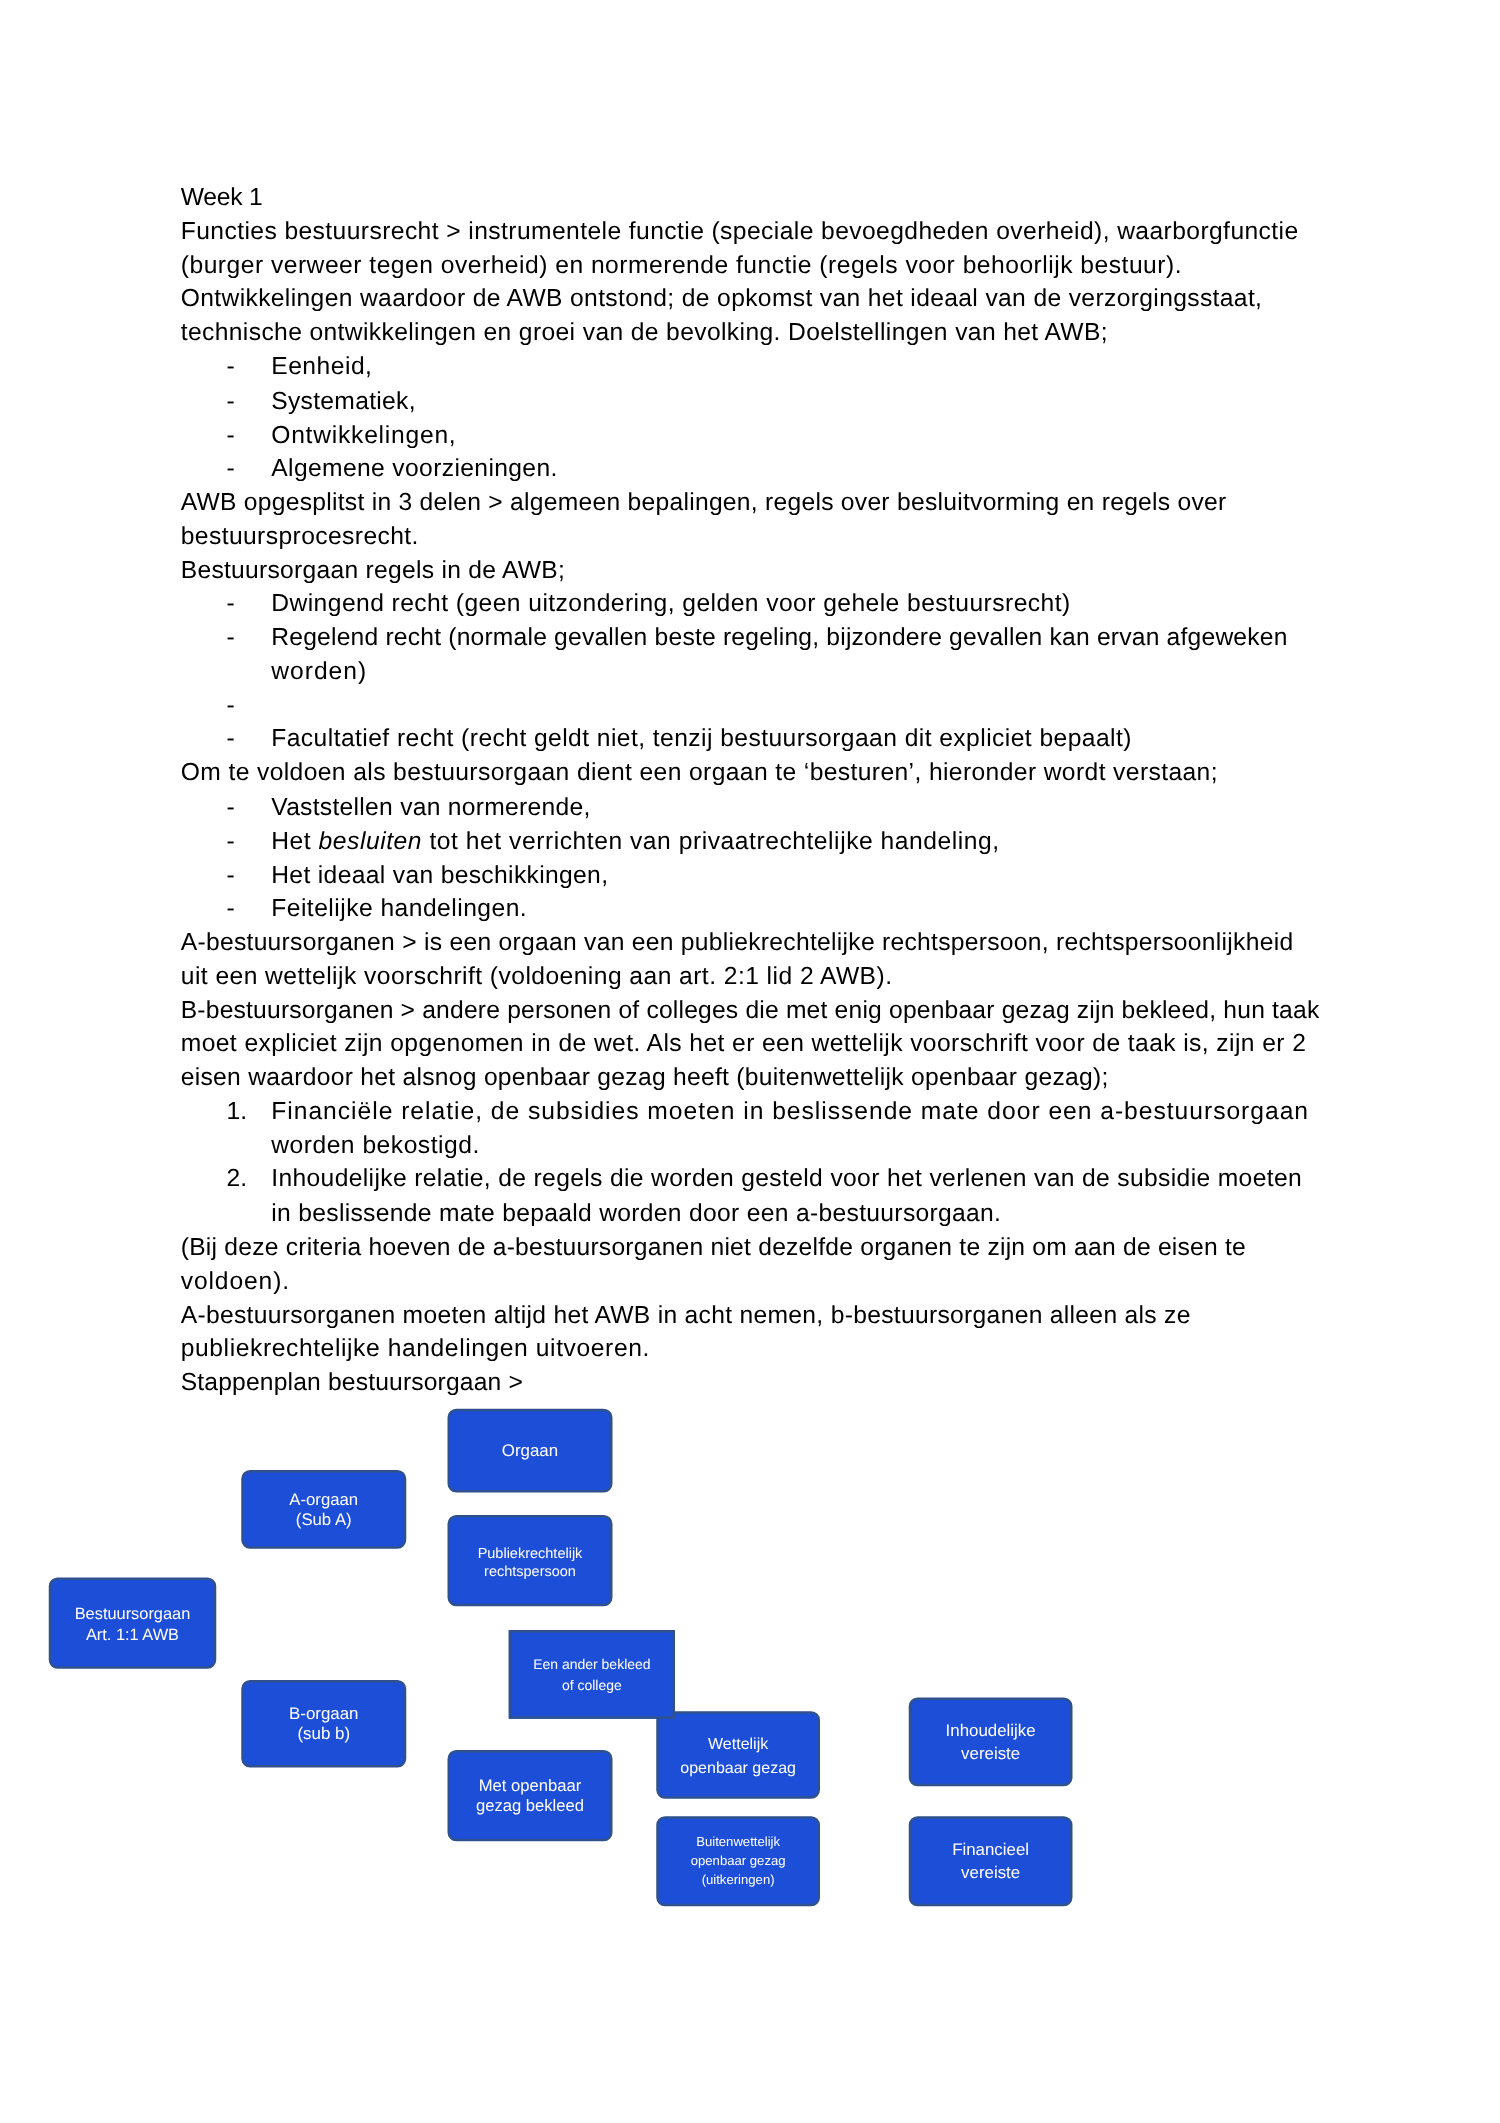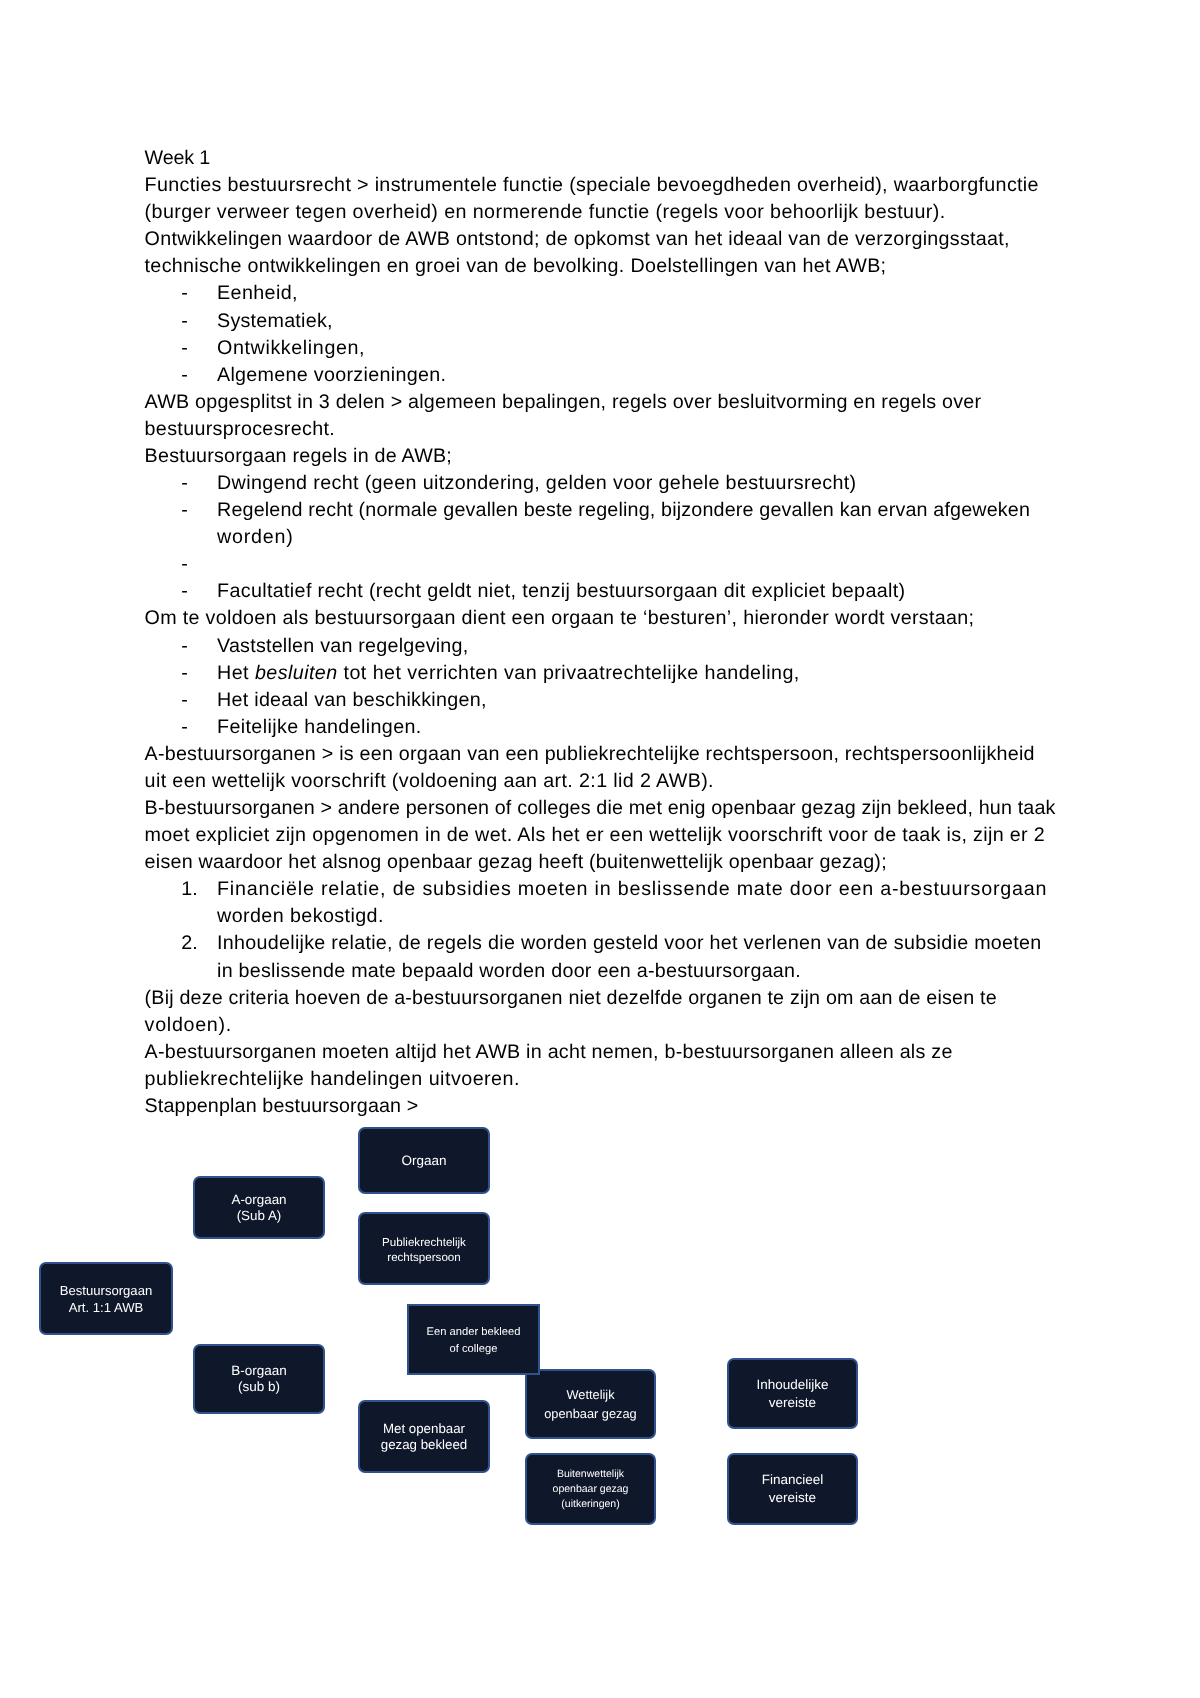--- a/index.html
+++ b/index.html
@@ -6,21 +6,21 @@
   html,body{margin:0;padding:0;background:#ffffff;}
   body{width:1200px;height:1698px;position:relative;overflow:hidden;
        font-family:"Liberation Sans",sans-serif;color:#000000;
        -webkit-font-smoothing:antialiased;text-rendering:geometricPrecision;}
   .page{position:absolute;left:0;top:0;width:1200px;height:1698px;background:#ffffff;}
   .text-body,.diagram{position:absolute;left:0;top:0;width:1200px;height:1698px;}
   .ln{position:absolute;white-space:pre;font-size:19.7px;line-height:1;
       font-family:"Liberation Sans",sans-serif;color:#000000;}
   .ln i{font-style:italic;}
   .mk{font-size:19.7px;letter-spacing:0;}
-  .box{position:absolute;box-sizing:border-box;background:#0f172a;
+  .box{position:absolute;box-sizing:border-box;background:#1d4ed8;
        border:2px solid #2F528F;color:#ffffff;
        display:flex;flex-direction:column;align-items:center;justify-content:center;
        text-align:center;font-family:"Liberation Sans",sans-serif;}
 </style>
 </head>
 <body>
 
 <div class="page">
 <div class="text-body">
 <div class="ln" style="left:144.6px;top:149.00px;letter-spacing:-0.167px;">Week 1</div>
@@ -41,21 +41,21 @@
 <div class="ln" style="left:144.6px;top:446.95px;letter-spacing:0.226px;">Bestuursorgaan regels in de AWB;</div>
 <div class="ln" style="left:217.0px;top:474.03px;letter-spacing:0.359px;">Dwingend recht (geen uitzondering, gelden voor gehele bestuursrecht)</div>
 <div class="ln mk" style="left:181.2px;top:474.03px">-</div>
 <div class="ln" style="left:217.0px;top:501.12px;letter-spacing:0.173px;">Regelend recht (normale gevallen beste regeling, bijzondere gevallen kan ervan afgeweken</div>
 <div class="ln mk" style="left:181.2px;top:501.12px">-</div>
 <div class="ln" style="left:217.0px;top:528.20px;letter-spacing:0.800px;">worden)</div>
 <div class="ln mk" style="left:181.2px;top:555.29px">-</div>
 <div class="ln" style="left:217.0px;top:582.38px;letter-spacing:0.353px;">Facultatief recht (recht geldt niet, tenzij bestuursorgaan dit expliciet bepaalt)</div>
 <div class="ln mk" style="left:181.2px;top:582.38px">-</div>
 <div class="ln" style="left:144.6px;top:609.46px;letter-spacing:0.318px;">Om te voldoen als bestuursorgaan dient een orgaan te ‘besturen’, hieronder wordt verstaan;</div>
-<div class="ln" style="left:217.0px;top:636.55px;letter-spacing:0.236px;">Vaststellen van regelgeving,</div>
+<div class="ln" style="left:217.0px;top:636.55px;letter-spacing:0.236px;">Vaststellen van normerende,</div>
 <div class="ln mk" style="left:181.2px;top:636.55px">-</div>
 <div class="ln" style="left:217.0px;top:663.63px;letter-spacing:0.439px;"><span>Het </span><i>besluiten</i><span> tot het verrichten van privaatrechtelijke handeling,</span></div>
 <div class="ln mk" style="left:181.2px;top:663.63px">-</div>
 <div class="ln" style="left:217.0px;top:690.72px;letter-spacing:0.279px;">Het ideaal van beschikkingen,</div>
 <div class="ln mk" style="left:181.2px;top:690.72px">-</div>
 <div class="ln" style="left:217.0px;top:717.81px;letter-spacing:0.383px;">Feitelijke handelingen.</div>
 <div class="ln mk" style="left:181.2px;top:717.81px">-</div>
 <div class="ln" style="left:144.6px;top:744.89px;letter-spacing:0.235px;">A-bestuursorganen &gt; is een orgaan van een publiekrechtelijke rechtspersoon, rechtspersoonlijkheid</div>
 <div class="ln" style="left:144.6px;top:771.98px;letter-spacing:0.364px;">uit een wettelijk voorschrift (voldoening aan art. 2:1 lid 2 AWB).</div>
 <div class="ln" style="left:144.6px;top:799.06px;letter-spacing:0.165px;">B-bestuursorganen &gt; andere personen of colleges die met enig openbaar gezag zijn bekleed, hun taak</div>

